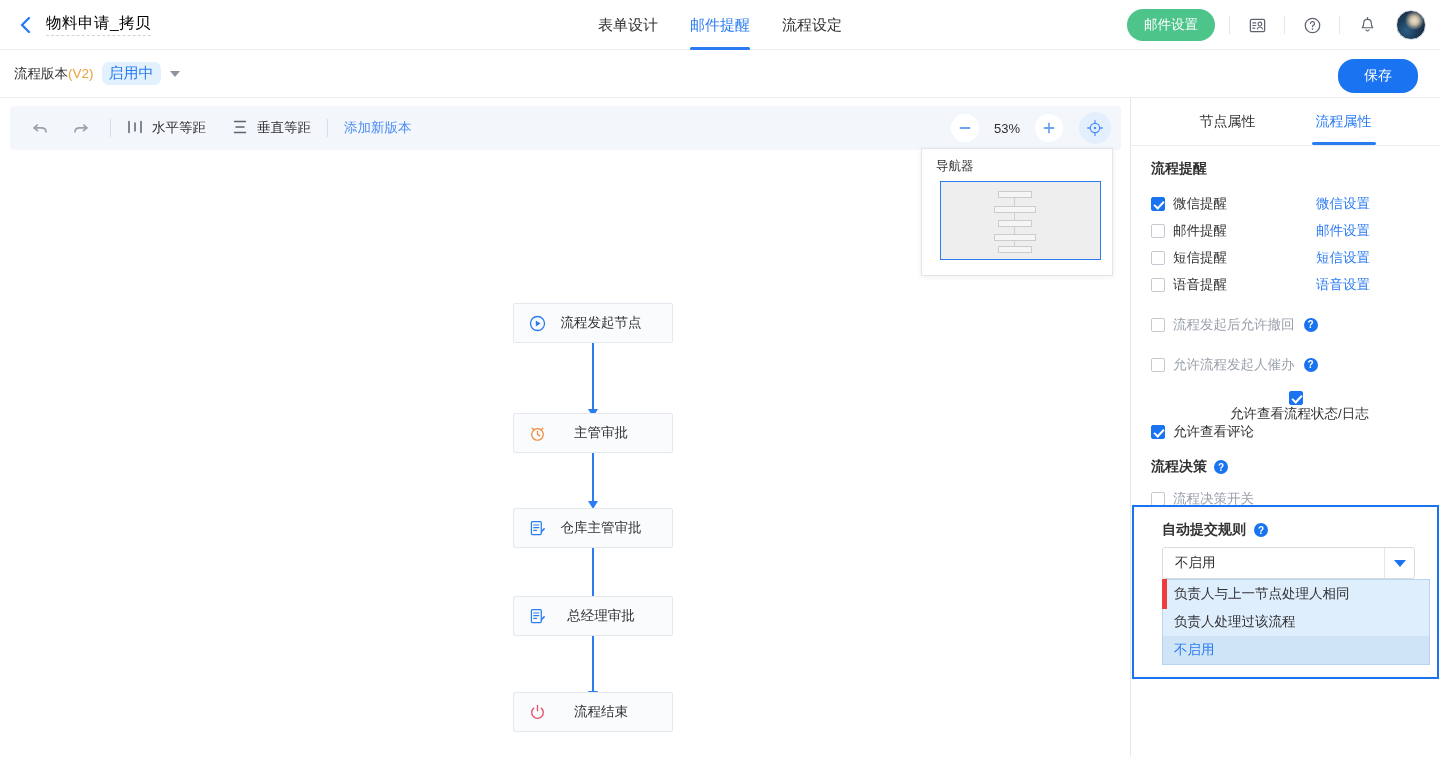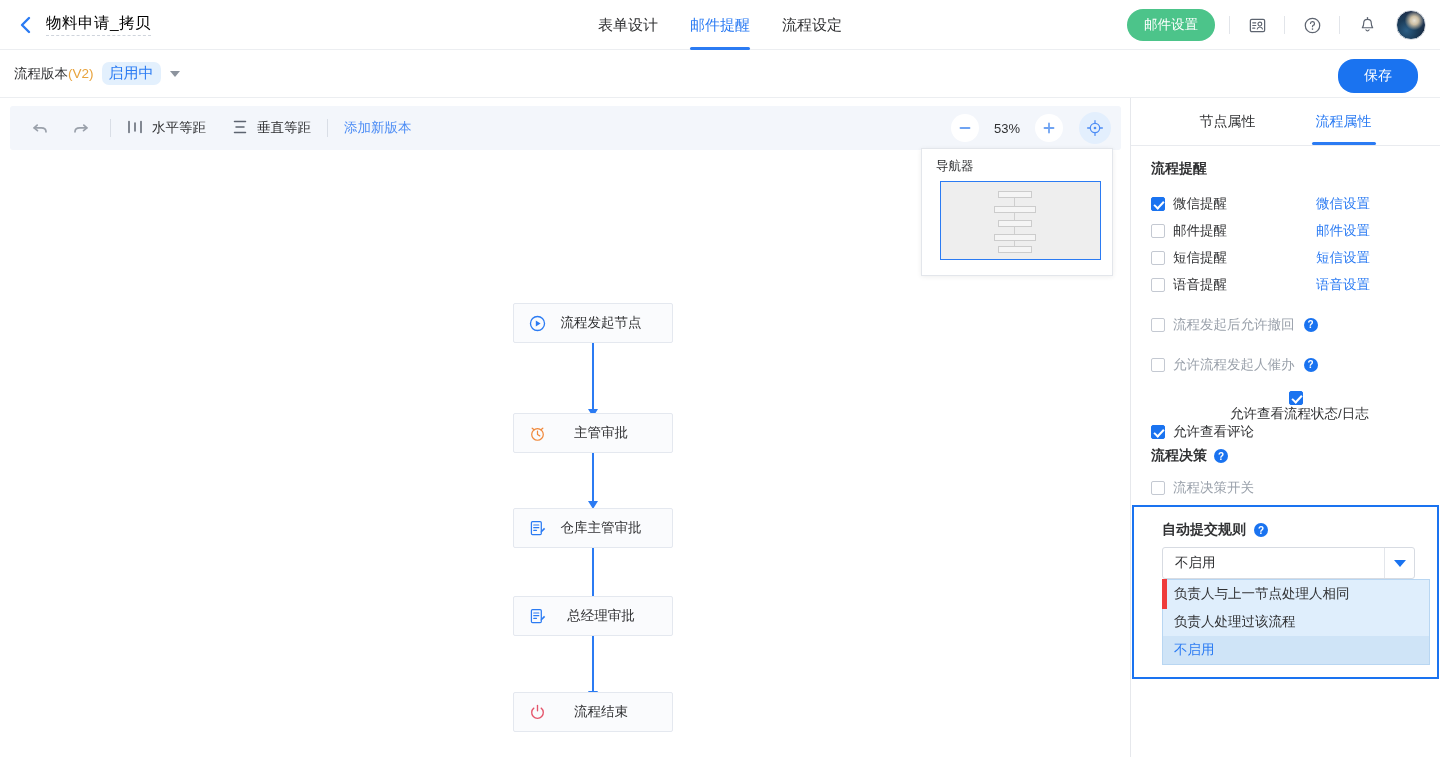--- a/index.html
+++ b/index.html
@@ -473,21 +473,21 @@
       </div>
       <div class="cb-row" style="margin-top:13px;flex-direction:column;">
         <span class="cb checked"></span>
         <span class="cb-label">允许查看流程状态/日志</span>
       </div>
       <div class="cb-row">
         <span class="cb checked"></span>
         <span class="cb-label">允许查看评论</span>
       </div>
 
-      <div class="sec-title" style="margin-top:2px; margin-bottom:9px;align-items:center;">
+      <div class="sec-title" style="margin-top:13px; margin-bottom:9px;align-items:center;">
         <span>流程决策</span>
         <span class="qmark">?</span>
       </div>
       <div class="cb-row">
         <span class="cb"></span>
         <span class="cb-label dim">流程决策开关</span>
       </div>
     </div>
 
     <div class="autobox">

